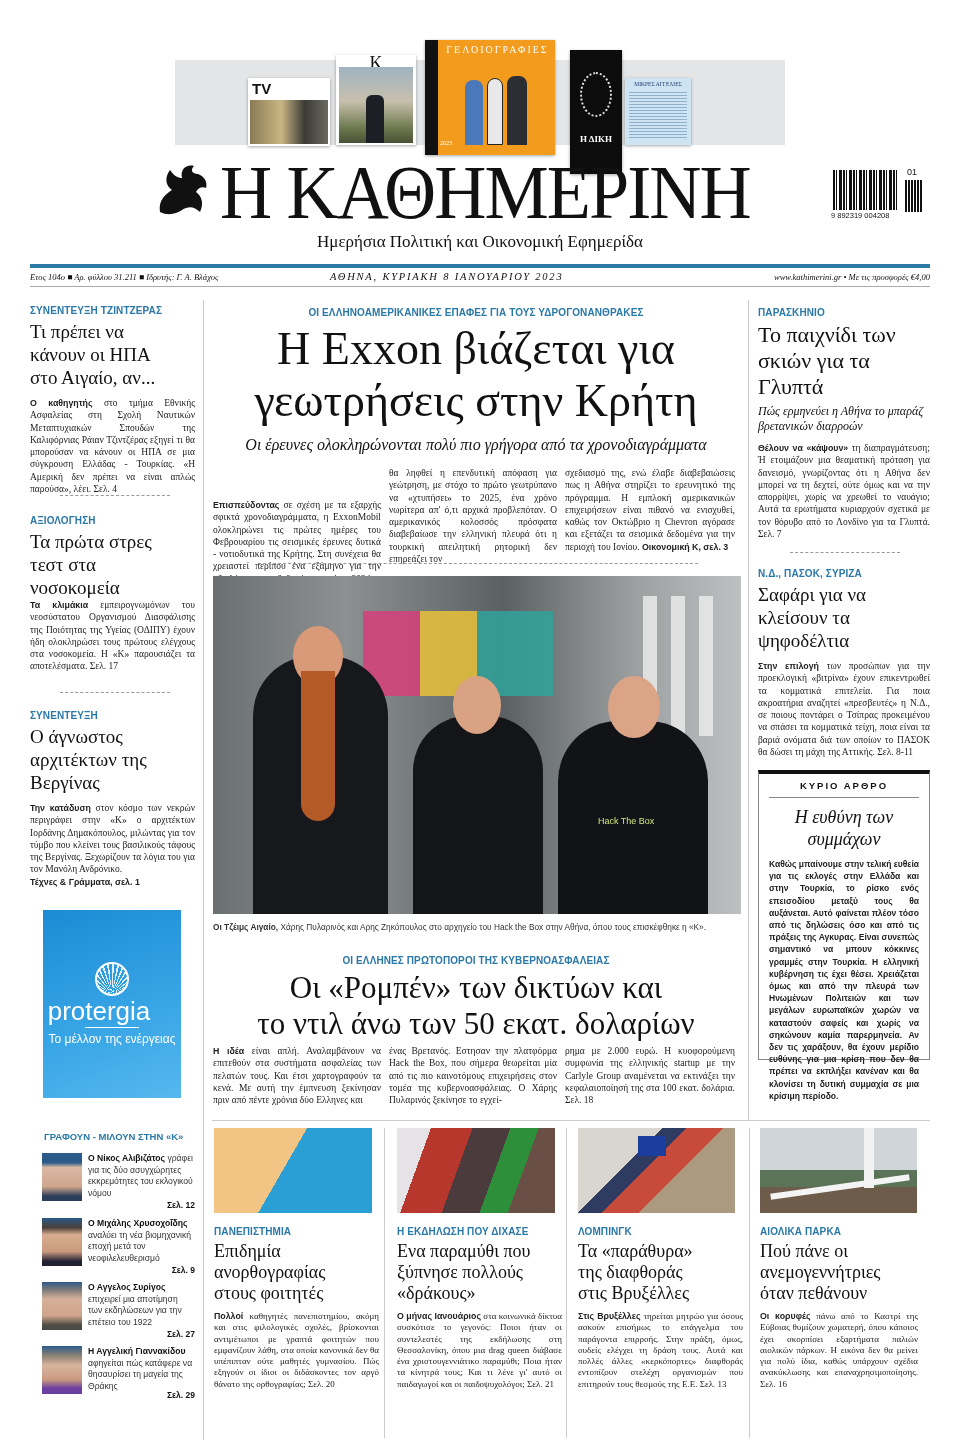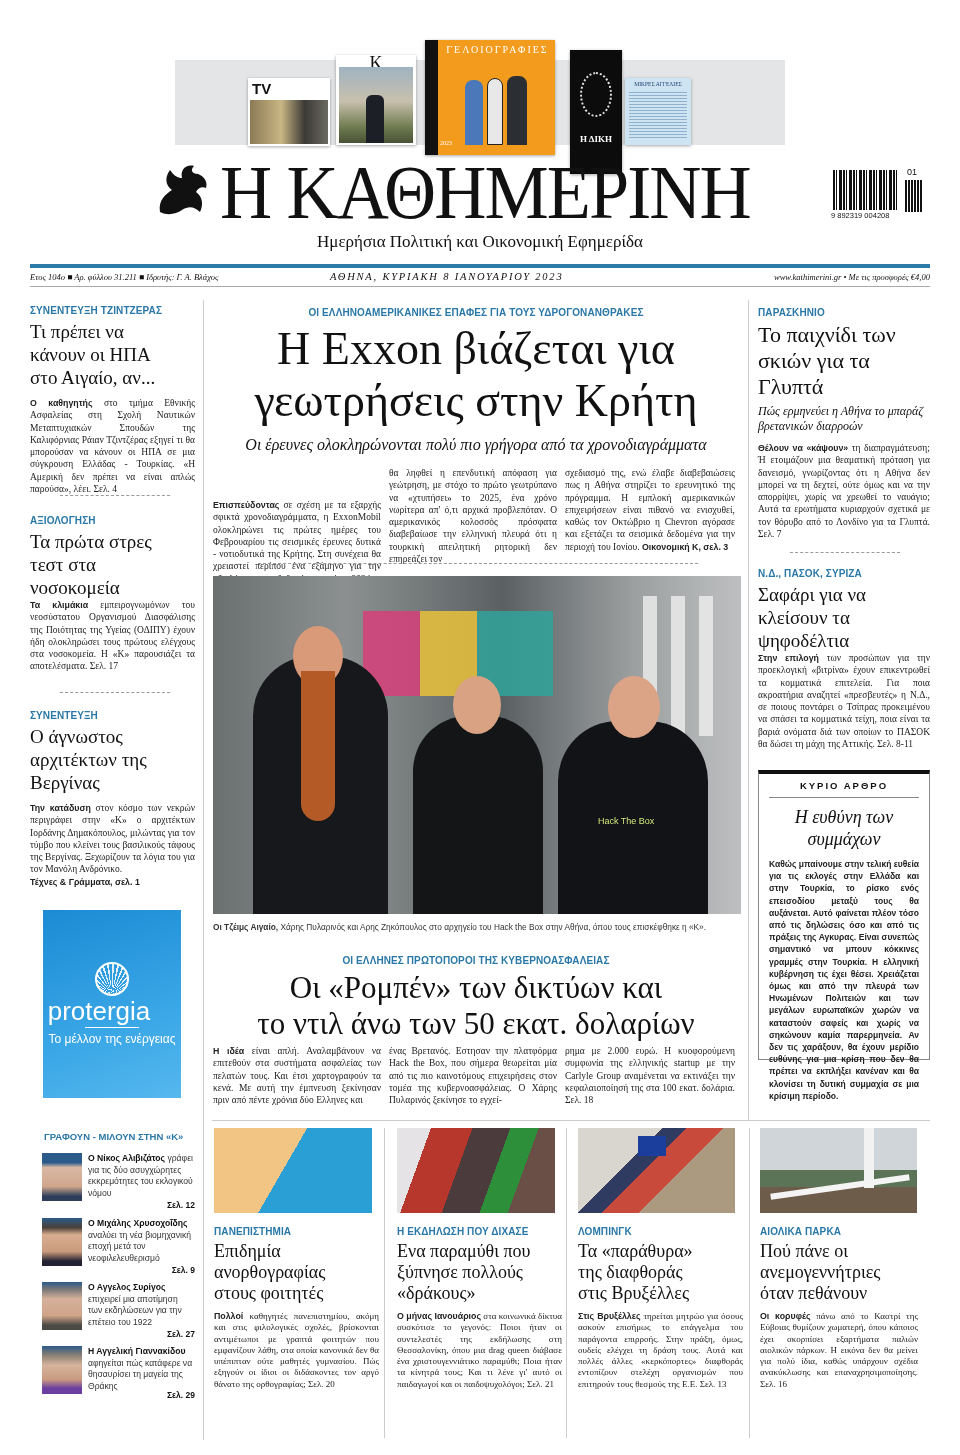--- a/index.html
+++ b/index.html
@@ -204,21 +204,21 @@
   <div class="head" style="font-style:italic;font-size:12px;line-height:15px;margin-top:4px;">Πώς ερμηνεύει η Αθήνα το μπαράζ βρετανικών διαρροών</div>
   <div class="body-text" style="margin-top:8px;">
     <b>Θέλουν να «κάψουν»</b><span> τη διαπραγμάτευση; Ή ετοιμάζουν μια θεαματική πρόταση για δανεισμό, γνωρίζοντας ότι η Αθήνα δεν μπορεί να τη δεχτεί, ούτε όμως και να την απορρίψει, χωρίς να χρεωθεί το ναυάγιο; Αυτά τα ερωτήματα κυριαρχούν σχετικά με τον θόρυβο από το Λονδίνο για τα Γλυπτά. Σελ. 7</span>
   </div>
 </div>
 <div class="abs dash" style="left:790px;top:552px;width:110px;"></div>
 
 <div class="abs col-right" style="top:568px;">
   <div class="kicker">Ν.Δ., ΠΑΣΟΚ, ΣΥΡΙΖΑ</div>
   <div class="head" style="font-size:19px;line-height:23px;margin-top:4px;width:140px;">Σαφάρι για να κλείσουν τα ψηφοδέλτια</div>
-  <div class="body-text" style="">
+  <div class="body-text" style="margin-top:8px;">
     <b>Στην επιλογή</b><span> των προσώπων για την προεκλογική «βιτρίνα» έχουν επικεντρωθεί τα κομματικά επιτελεία. Για ποια ακροατήρια αναζητεί «πρεσβευτές» η Ν.Δ., σε ποιους ποντάρει ο Τσίπρας προκειμένου να σπάσει τα κομματικά τείχη, ποια είναι τα βαριά ονόματα διά των οποίων το ΠΑΣΟΚ θα δώσει τη μάχη της Αττικής. Σελ. 8-11</span>
   </div>
 </div>
 
 <div class="abs editorial">
   <div style="text-align:center;margin-top:6px;font-family:'Liberation Sans',sans-serif;font-weight:bold;font-size:9.5px;letter-spacing:2px;">ΚΥΡΙΟ ΑΡΘΡΟ</div>
   <div style="margin:6px 10px 0;height:1px;background:#888;"></div>
   <div class="head" style="text-align:center;font-style:italic;font-size:18px;line-height:22px;margin:8px 20px 0;">Η ευθύνη των συμμάχων</div>
   <div class="body-text" style="margin:8px 10px 0;font-family:'Liberation Sans',sans-serif;font-weight:bold;font-size:8.5px;line-height:12.2px;">Καθώς μπαίνουμε στην τελική ευθεία για τις εκλογές στην Ελλάδα και στην Τουρκία, το ρίσκο ενός επεισοδίου μεταξύ τους θα αυξάνεται. Αυτό φαίνεται πλέον τόσο από τις δηλώσεις όσο και από τις πράξεις της Αγκυρας. Είναι συνεπώς σημαντικό να μπουν κόκκινες γραμμές στην Τουρκία. Η ελληνική κυβέρνηση τις έχει θέσει. Χρειάζεται όμως και από την πλευρά των Ηνωμένων Πολιτειών και των μεγάλων ευρωπαϊκών χωρών να καταστούν σαφείς και χωρίς να σηκώνουν καμία παρερμηνεία. Αν δεν τις χαράξουν, θα έχουν μερίδιο ευθύνης για μια κρίση που δεν θα πρέπει να εκπλήξει κανέναν και θα κλονίσει τη δυτική συμμαχία σε μια κρίσιμη περίοδο.</div>
 </div>

